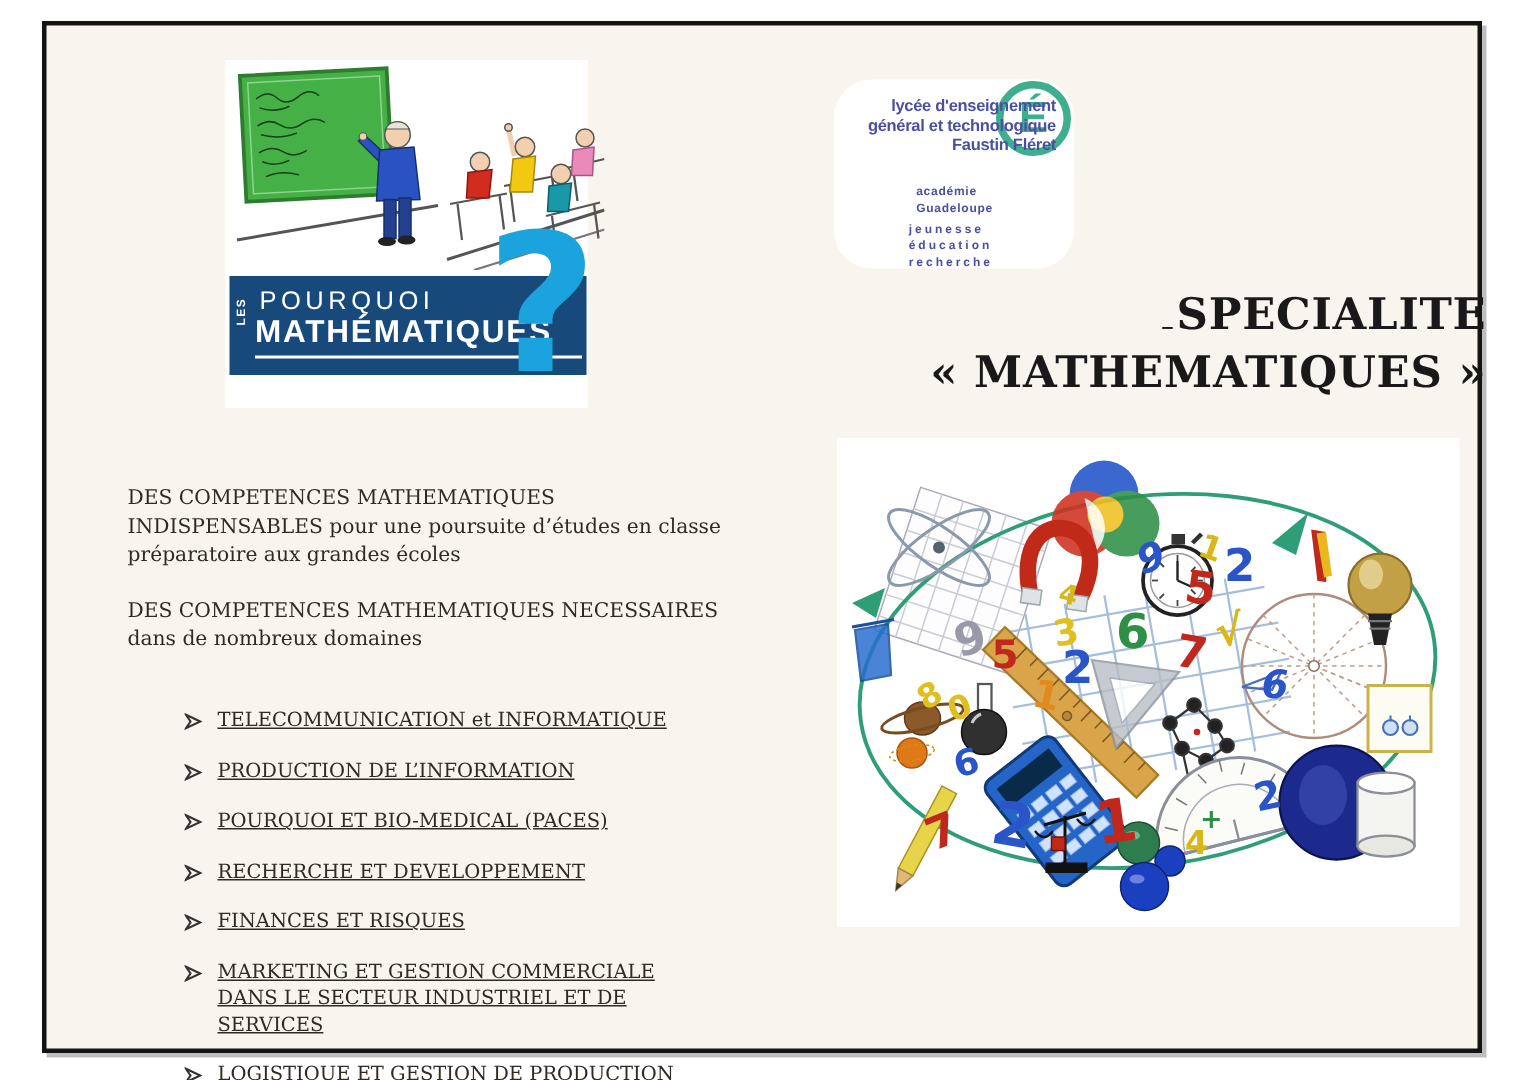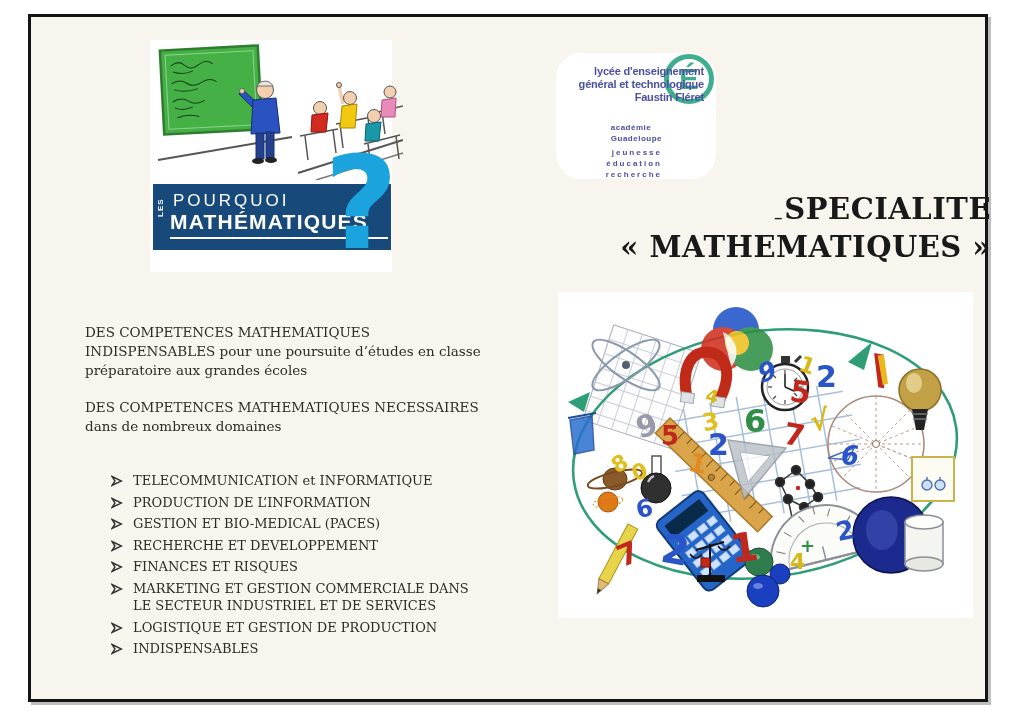--- a/index.html
+++ b/index.html
@@ -25,34 +25,34 @@
   
   .logo-box{position:absolute;left:525px;top:36px;width:160px;height:126px;background:#ffffff;border-radius:25px;}
   .logo-lines{position:absolute;right:12px;top:12px;z-index:2;text-align:right;
         font-family:"Liberation Sans",sans-serif;font-weight:bold;font-size:11px;line-height:1.2;
         color:#4a4fa0;letter-spacing:-0.2px;}
   .logo-circle{position:absolute;right:2px;top:1px;width:40px;height:40px;border:5px solid #3fae8f;
         border-radius:50%;display:flex;align-items:center;justify-content:center;z-index:1;
         color:#3fae8f;font-family:"Liberation Sans",sans-serif;font-weight:bold;font-size:29px;}
   .logo-academy{position:absolute;right:54px;top:70px;text-align:left;color:#4a4fa0;
         font-family:"Liberation Sans",sans-serif;font-weight:bold;font-size:8px;line-height:1.35;letter-spacing:.5px;}
-  .logo-ministry{position:absolute;right:54px;top:94px;text-align:right;color:#4a4fa0;
+  .logo-ministry{position:absolute;right:54px;top:94px;color:#4a4fa0;
         font-family:"Liberation Sans",sans-serif;font-weight:bold;font-size:8px;line-height:1.4;letter-spacing:2px;}
 
   
   .title{position:absolute;left:520px;top:176px;width:440px;text-align:right;color:#191919;}
   .title-line{font-size:29px;font-weight:bold;line-height:33px;letter-spacing:.5px;}
   .title-mark{font-size:14px;font-weight:bold;position:relative;top:-3px;margin-right:2px;}
 
   
   .body-text{position:absolute;left:54px;top:306px;width:418px;color:#2e2b26;}
   .body-text p{margin:0 0 18px 0;font-size:13.5px;line-height:19px;}
   .body-text p.p2{margin-bottom:36px;}
   .bullet-list{margin:0;padding:0 0 0 22px;list-style:none;width:372px;}
-  .bullet-list li{position:relative;padding-left:22px;font-size:13px;line-height:17.5px;margin:4px;}
+  .bullet-list li{position:relative;padding-left:22px;font-size:13px;line-height:17.5px;margin:16px;text-decoration:underline;}
   .arrow-bullet{position:absolute;left:0;top:3px;}
 
   
   .collage-box{position:absolute;left:527px;top:275px;width:415px;height:326px;background:#ffffff;}
   .collage-box svg{display:block;}
 </style>
 </head>
 <body>
 
 <div class="page">
@@ -152,21 +152,21 @@
       <p class="p2">DES COMPETENCES MATHEMATIQUES NECESSAIRES dans de nombreux domaines</p>
       <ul class="bullet-list">
         <li><svg class="arrow-bullet" width="12" height="12" viewBox="0 0 12 12">
               <path d="M1 1.5 L10.5 6 L1 10.5 L4 6 Z" fill="none" stroke="#333" stroke-width="1.4"></path>
             </svg><span>TELECOMMUNICATION et INFORMATIQUE</span></li>
         <li><svg class="arrow-bullet" width="12" height="12" viewBox="0 0 12 12">
               <path d="M1 1.5 L10.5 6 L1 10.5 L4 6 Z" fill="none" stroke="#333" stroke-width="1.4"></path>
             </svg><span>PRODUCTION DE L’INFORMATION</span></li>
         <li><svg class="arrow-bullet" width="12" height="12" viewBox="0 0 12 12">
               <path d="M1 1.5 L10.5 6 L1 10.5 L4 6 Z" fill="none" stroke="#333" stroke-width="1.4"></path>
-            </svg><span>GESTION ET BIO-MEDICAL (PACES)</span></li>
+            </svg><span>POURQUOI ET BIO-MEDICAL (PACES)</span></li>
         <li><svg class="arrow-bullet" width="12" height="12" viewBox="0 0 12 12">
               <path d="M1 1.5 L10.5 6 L1 10.5 L4 6 Z" fill="none" stroke="#333" stroke-width="1.4"></path>
             </svg><span>RECHERCHE ET DEVELOPPEMENT</span></li>
         <li><svg class="arrow-bullet" width="12" height="12" viewBox="0 0 12 12">
               <path d="M1 1.5 L10.5 6 L1 10.5 L4 6 Z" fill="none" stroke="#333" stroke-width="1.4"></path>
             </svg><span>FINANCES ET RISQUES</span></li>
         <li><svg class="arrow-bullet" width="12" height="12" viewBox="0 0 12 12">
               <path d="M1 1.5 L10.5 6 L1 10.5 L4 6 Z" fill="none" stroke="#333" stroke-width="1.4"></path>
             </svg><span>MARKETING ET GESTION COMMERCIALE DANS LE SECTEUR INDUSTRIEL ET DE SERVICES</span></li>
         <li><svg class="arrow-bullet" width="12" height="12" viewBox="0 0 12 12">

